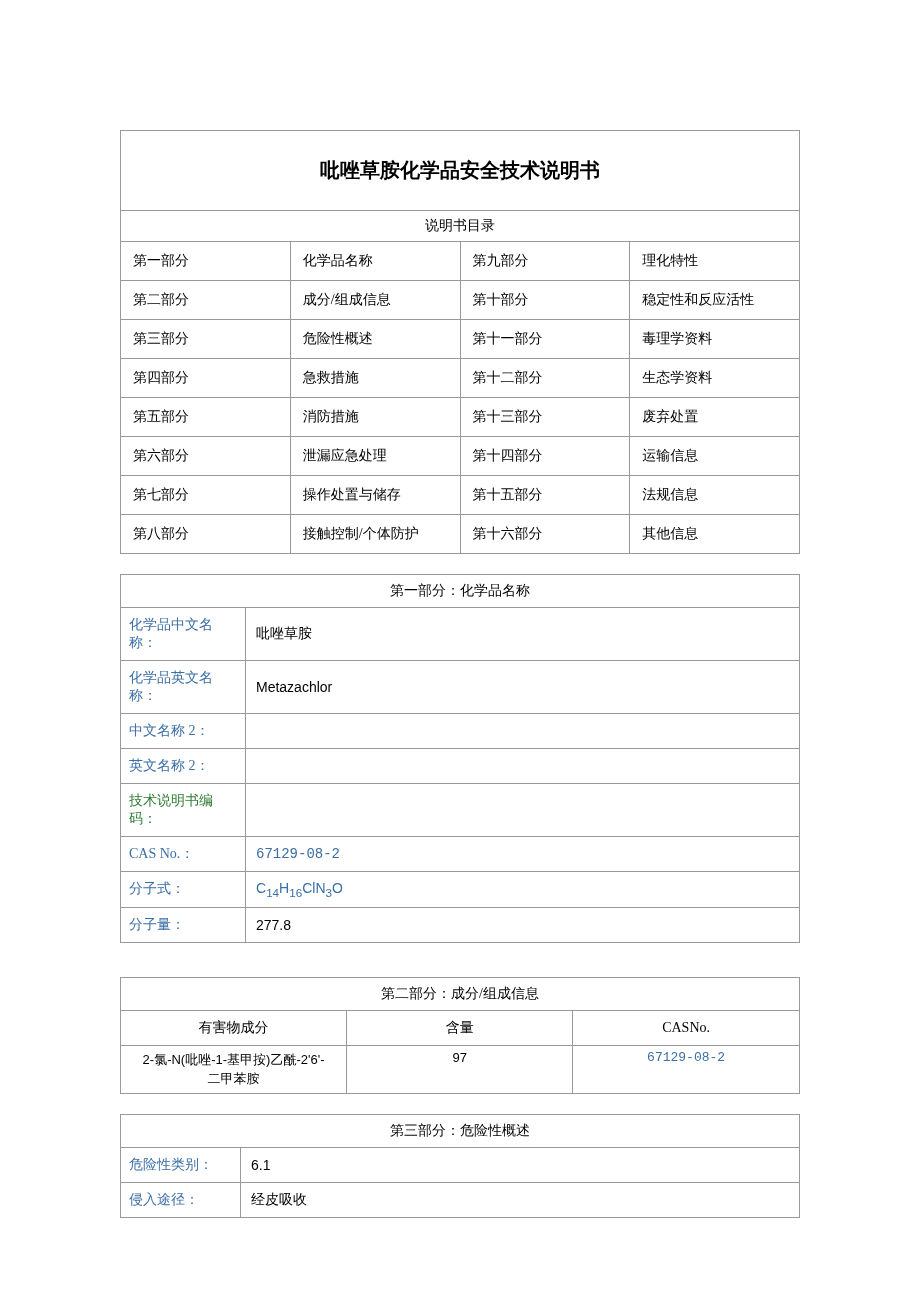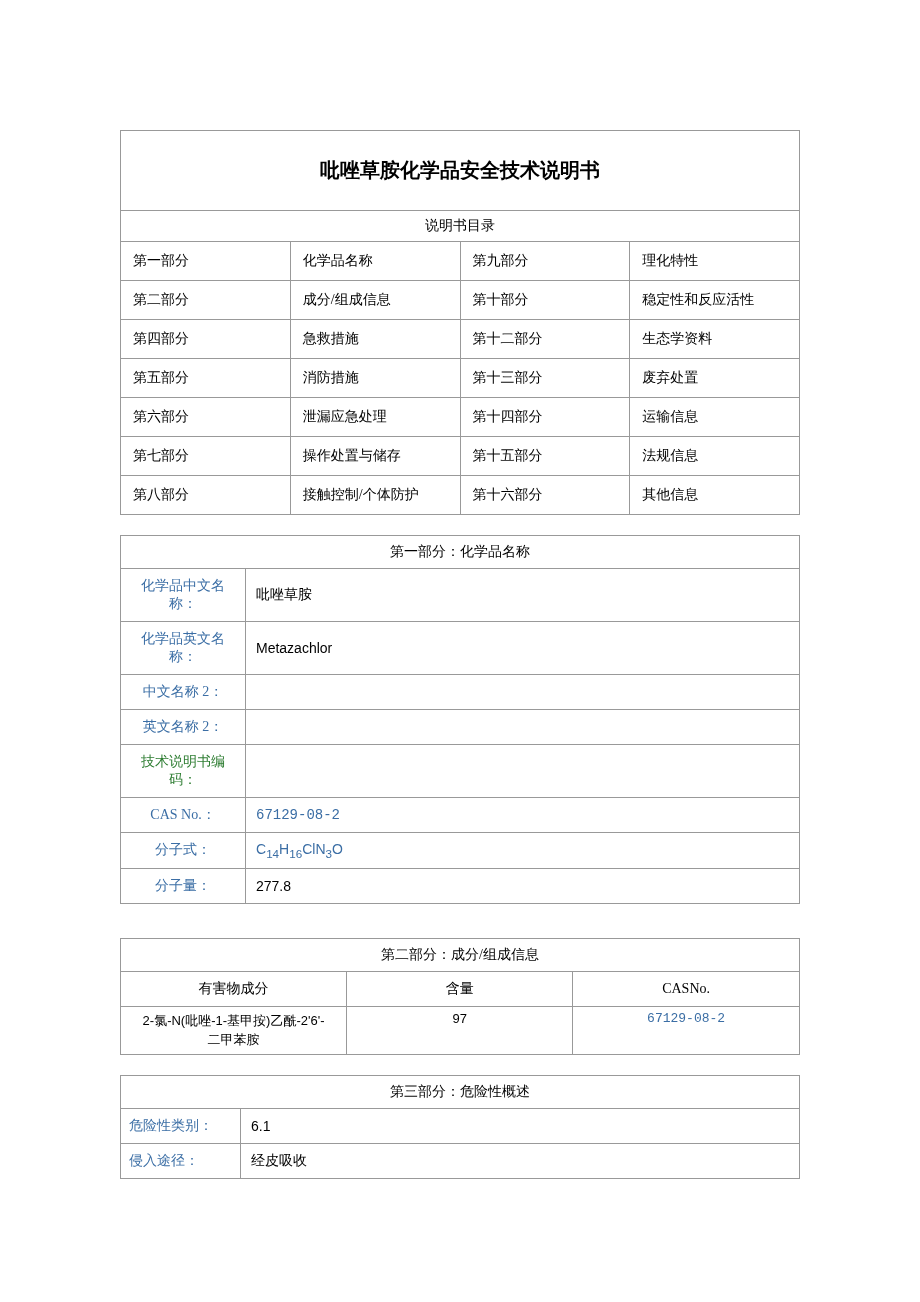--- a/index.html
+++ b/index.html
@@ -52,21 +52,21 @@
     text-align: center;
     padding: 7px 0;
   }
   .label-blue {
     color: #3b6ea5;
   }
   .label-green {
     color: #2e7d32;
   }
   .label-cell {
-    text-align: center;
+    text-align: left;
     padding-right: 8px;
     width: 120px;
     margin-left: 8px;
   }
   .val-cell {
     padding-left: 10px;
     font-family: Arial, "SimSun", sans-serif;
   }
   .s2-row td {
     text-align: center;
@@ -104,20 +104,26 @@
           <td>第一部分</td>
           <td>化学品名称</td>
           <td>第九部分</td>
           <td>理化特性</td>
         </tr>
         <tr>
           <td>第二部分</td>
           <td>成分/组成信息</td>
           <td>第十部分</td>
           <td>稳定性和反应活性</td>
+        </tr>
+        <tr>
+          <td>第三部分</td>
+          <td>危险性概述</td>
+          <td>第十一部分</td>
+          <td>毒理学资料</td>
         </tr>
         <tr>
           <td>第四部分</td>
           <td>急救措施</td>
           <td>第十二部分</td>
           <td>生态学资料</td>
         </tr>
         <tr>
           <td>第五部分</td>
           <td>消防措施</td>

